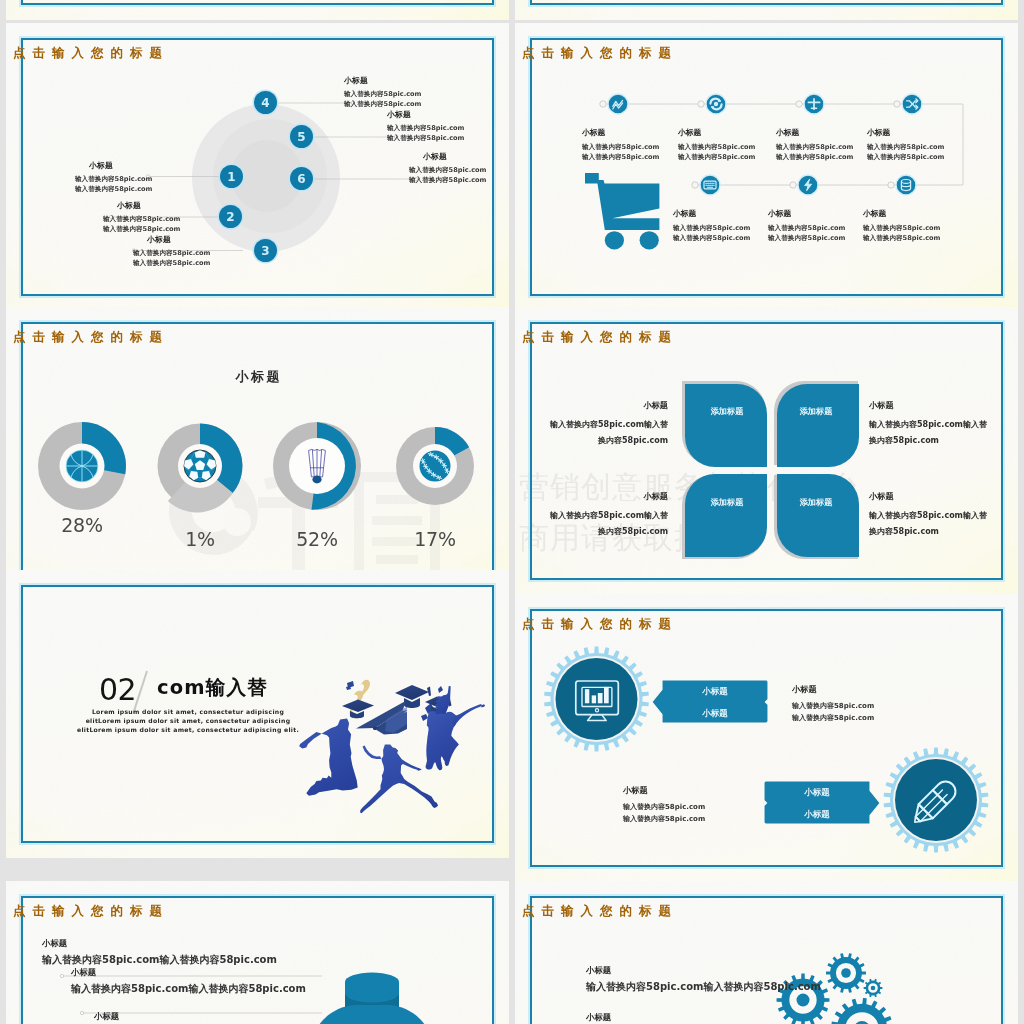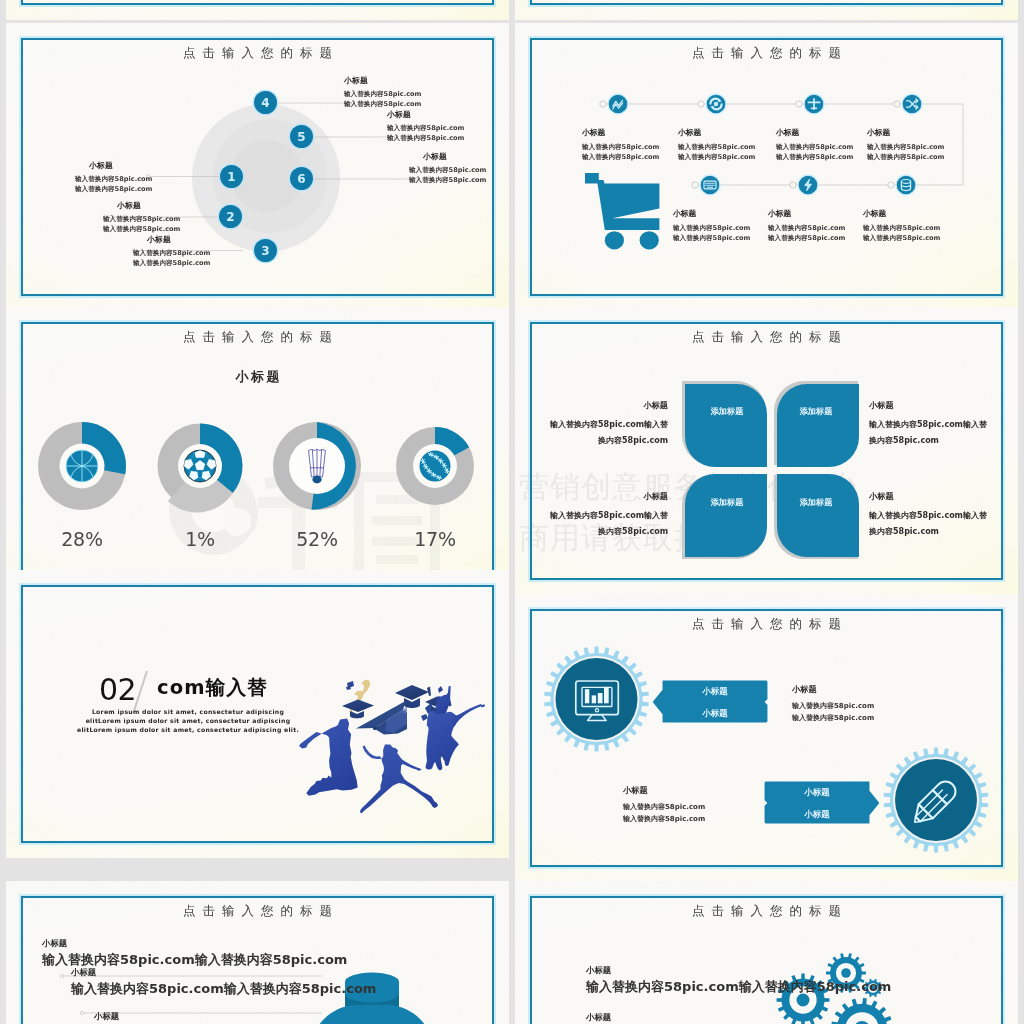--- a/index.html
+++ b/index.html
@@ -15,23 +15,23 @@
       background:
         radial-gradient(ellipse 62% 105% at 104% 116%, rgba(252,250,210,0.80) 0%, rgba(253,252,228,0.40) 36%, rgba(254,253,244,0) 68%),
         radial-gradient(ellipse 32% 42% at -5% 106%, rgba(253,250,222,0.45) 0%, rgba(254,253,240,0) 76%),
         linear-gradient(170deg,#fafaf9 0%,#fbfaf7 56%,#fdfcf3 100%);
   }
   .card .noise{position:absolute;inset:0;opacity:.42;mix-blend-mode:multiply;}
   .card .frame{position:absolute;left:15px;top:15px;right:15px;bottom:15px;
       border:2px solid #1a81ab;box-shadow:0 0 0 2px rgba(190,232,248,.75);}
 
   
-  .s-title{position:absolute;left:0;right:0;text-align:center;
+  .s-title{position:absolute;left:0;right:0;
       font-family:"DejaVu Sans","Liberation Sans",sans-serif;
-      font-weight:400;color:#404040;letter-spacing:6px;white-space:nowrap;}
+      font-weight:700;color:#a16207;letter-spacing:6px;white-space:nowrap;}
   .hd{font-family:"DejaVu Sans",sans-serif;font-weight:700;color:#262626;}
   .bd{font-family:"DejaVu Sans",sans-serif;font-weight:700;color:#3a3a3a;}
 
   .wmk{position:absolute;color:rgba(150,150,150,.16);font-weight:400;
        white-space:nowrap;pointer-events:none;
        font-family:"DejaVu Sans",sans-serif;}
   svg{display:block;overflow:visible;}
 
   
   .num-node{position:absolute;width:23px;height:23px;border-radius:50%;
@@ -72,21 +72,21 @@
       font-weight:700;font-size:6.1px;line-height:9.2px;color:#262626;letter-spacing:.3px;}
   
   .bn-lbl{position:absolute;text-align:center;color:#e7f5fc;font-size:8.5px;
       font-weight:700;font-family:"DejaVu Sans",sans-serif;line-height:11px;}
   .gr-txt{position:absolute;text-align:left;}
   .gr-txt .hd{font-size:8.2px;line-height:10px;margin-bottom:7px;}
   .gr-txt .bd{font-size:7px;line-height:11.5px;color:#333;white-space:nowrap;}
   
   .jr-txt{position:absolute;text-align:left;}
   .jr-txt .hd{font-size:8.4px;line-height:10px;margin-bottom:6px;}
-  .jr-txt .bd{font-size:13px;line-height:11px;color:#333;white-space:nowrap;}
+  .jr-txt .bd{font-size:10px;line-height:11px;color:#333;white-space:nowrap;}
 </style>
 </head>
 <body>
 
 <div class="page">
 
   <svg width="0" height="0" style="position:absolute" aria-hidden="true">
     <defs>
       <filter id="paperNoise" x="0" y="0" width="100%" height="100%">
         <feTurbulence type="fractalNoise" baseFrequency="0.85" numOctaves="4" stitchTiles="stitch" result="t"></feTurbulence>
@@ -414,21 +414,21 @@
         <g stroke="#c9f2ff" fill="none" stroke-linecap="round">
           <path d="M422.6 146.6 A27.5 27.5 0 0 1 441.7 166.3" stroke-width="1.1"></path>
           <path d="M416.3 151.7 A27.5 27.5 0 0 0 435.4 171.4" stroke-width="1.1"></path>
           <g stroke-width="1.0">
             <path d="M423.3 148.6L427.3 146.4 M426.0 149.7L424.6 145.3 M428.2 150.8L432.6 149.6 M430.6 152.5L430.1 147.9 M432.5 154.1L437.1 153.7 M434.5 156.2L435.0 151.6 M436.0 158.1L440.6 158.8 M437.6 160.6L439.0 156.2 M438.7 162.8L443.0 164.4 M439.7 165.6L442.0 161.6"></path>
             <path d="M419.3 155.2L415.0 153.6 M418.3 152.4L416.0 156.4 M422.0 159.9L417.4 159.2 M420.4 157.4L419.0 161.8 M425.5 163.9L420.9 164.3 M423.5 161.8L423.0 166.4 M429.8 167.2L425.4 168.4 M427.4 165.5L427.9 170.1 M434.7 169.4L430.7 171.6 M432.0 168.3L433.4 172.7"></path>
           </g>
         </g>
       </g>
     </svg>
-    <div class="pct" style="left:46px;top:221px;">28%</div>
+    <div class="pct" style="left:46px;top:207px;">28%</div>
     <div class="pct" style="left:164px;top:221px;">1%</div>
     <div class="pct" style="left:281px;top:221px;">52%</div>
     <div class="pct" style="left:399px;top:221px;">17%</div>
   </div>
 
   <div class="card" style="left:515px;top:307px;">
     <div class="bg"></div>
     <svg class="noise" viewBox="0 0 503 288" preserveAspectRatio="none">
         <rect width="503" height="288" filter="url(#paperNoise)"></rect>
       </svg>

